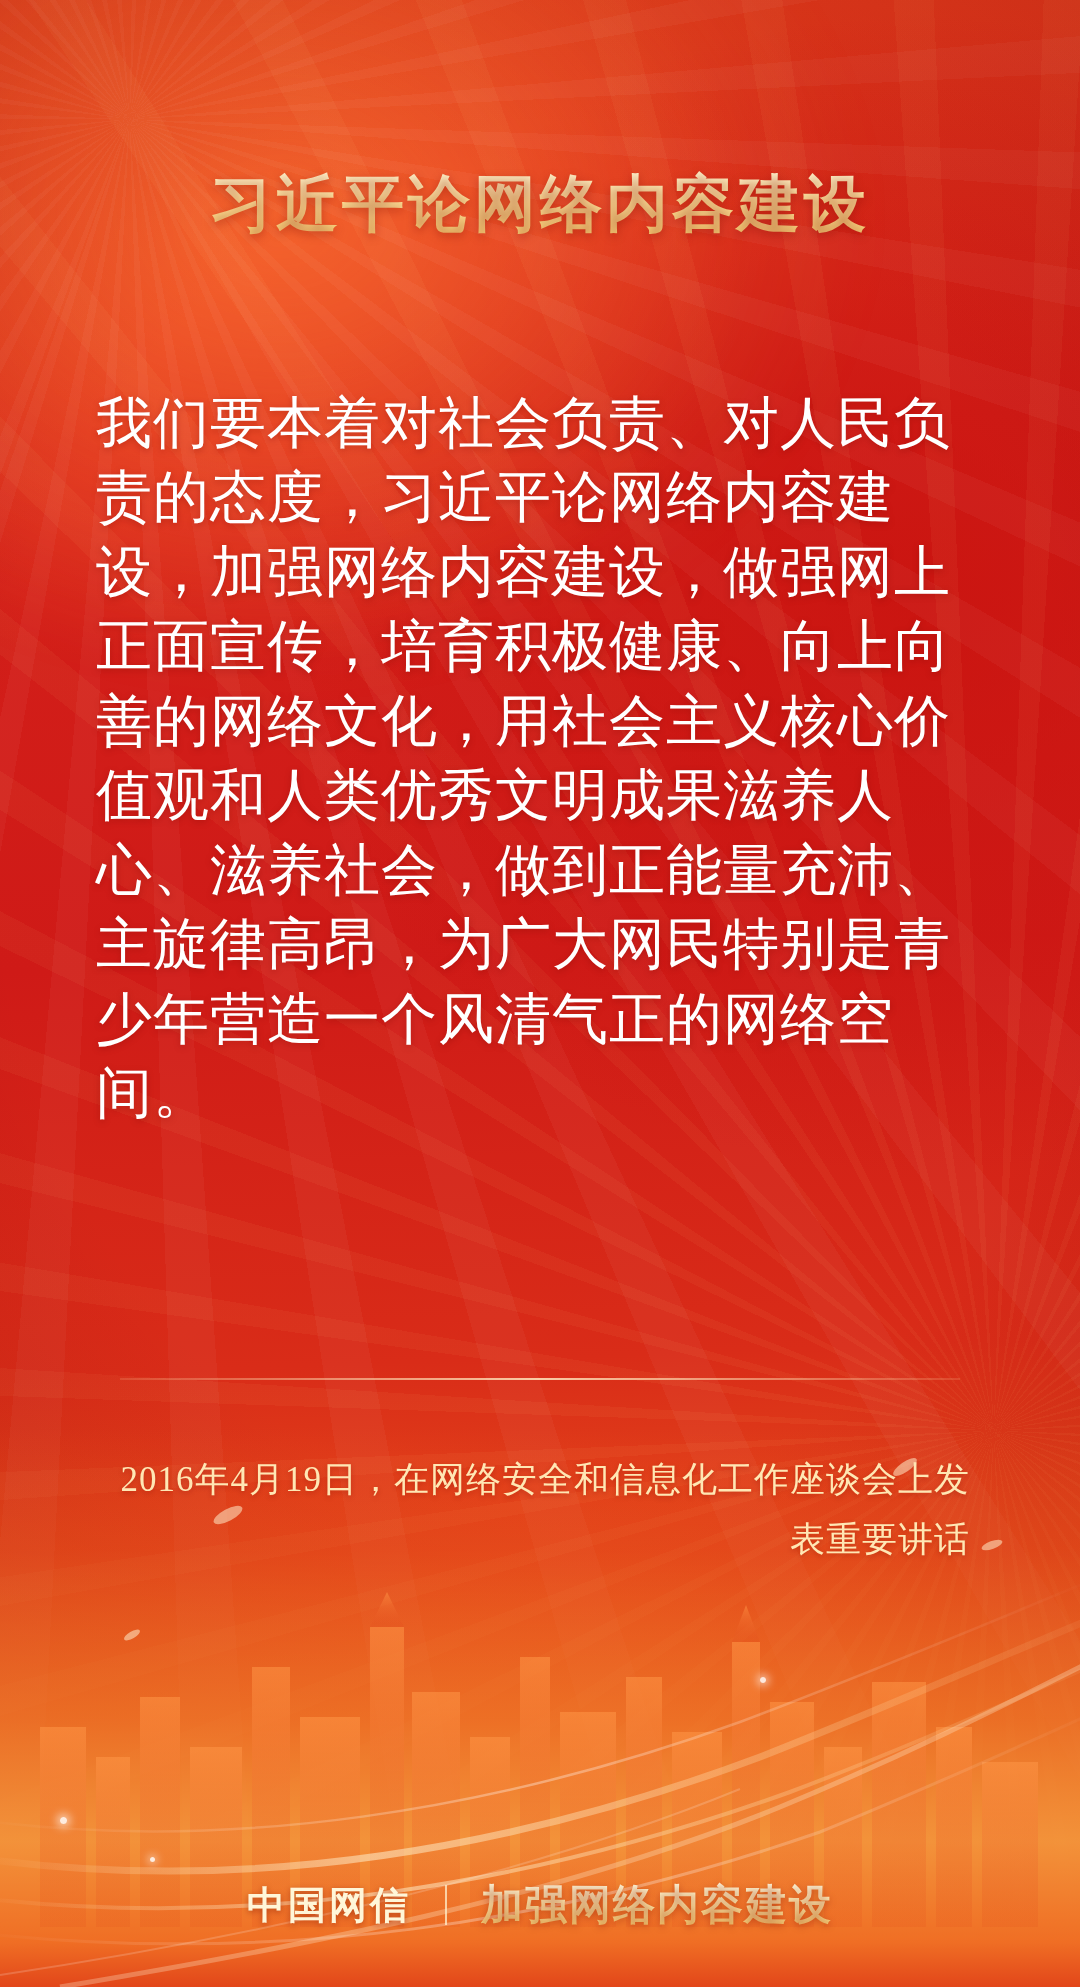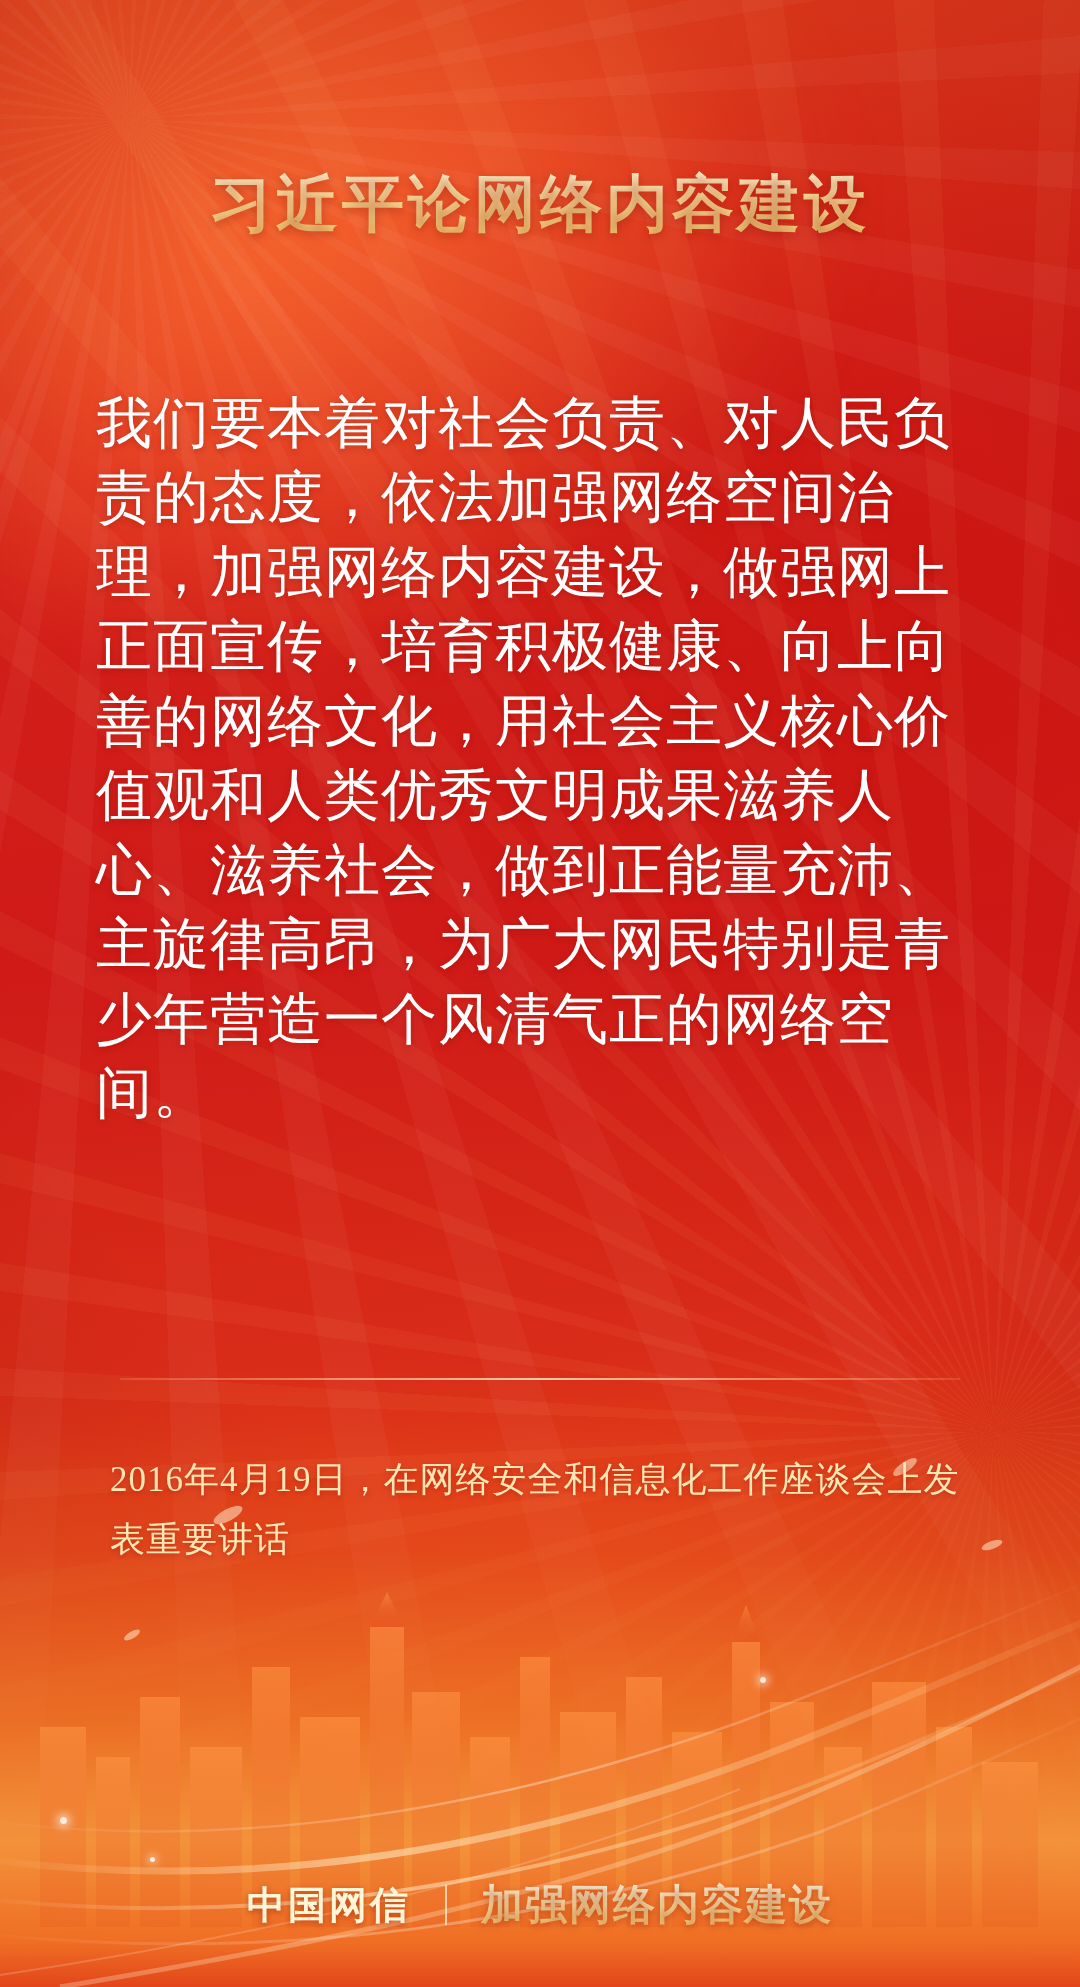--- a/index.html
+++ b/index.html
@@ -122,21 +122,21 @@
     height: 2px;
     background: linear-gradient(to right, rgba(255,224,170,0.15), rgba(255,232,190,0.85), rgba(255,224,170,0.15));
   }
 
   
   .source {
     position: absolute;
     top: 1450px;
     left: 110px;
     width: 860px;
-    text-align: left;
+    text-align: right;
     color: #ffe7b4;
     font-size: 35px;
     line-height: 1.7;
     letter-spacing: 1px;
     text-shadow: 0 2px 5px rgba(120,10,0,0.3);
   }
 
   
   .footer {
     position: absolute;
@@ -248,21 +248,21 @@
       </g>
     </svg>
 
     <div class="sparkle" style="left:60px; top:390px; width:7px; height:7px; box-shadow:0 0 10px 3px rgba(255,255,255,0.7);"></div>
     <div class="sparkle" style="left:150px; top:430px; width:5px; height:5px; box-shadow:0 0 8px 2px rgba(255,255,255,0.6);"></div>
     <div class="sparkle" style="left:760px; top:250px; width:6px; height:6px; box-shadow:0 0 9px 3px rgba(255,255,255,0.6);"></div>
   </div>
 
   <h1 class="title">习近平论网络内容建设</h1>
 
-  <p class="quote">我们要本着对社会负责、对人民负责的态度，依法加强网络空间治理，加强网络内容建设，做强网上正面宣传，培育积极健康、向上向善的网络文化，用社会主义核心价值观和人类优秀文明成果滋养人心、滋养社会，做到正能量充沛、主旋律高昂，为广大网民特别是青少年营造一个风清气正的网络空间。</p>
+  <p class="quote">我们要本着对社会负责、对人民负责的态度，习近平论网络内容建设，加强网络内容建设，做强网上正面宣传，培育积极健康、向上向善的网络文化，用社会主义核心价值观和人类优秀文明成果滋养人心、滋养社会，做到正能量充沛、主旋律高昂，为广大网民特别是青少年营造一个风清气正的网络空间。</p>
 
   <div class="divider"></div>
 
   <div class="source">2016年4月19日，在网络安全和信息化工作座谈会上发表重要讲话</div>
 
   <div class="footer">
     <div class="footer-brand">中国网信</div>
     <div class="footer-sep"></div>
     <div class="footer-slogan">加强网络内容建设</div>
   </div>

